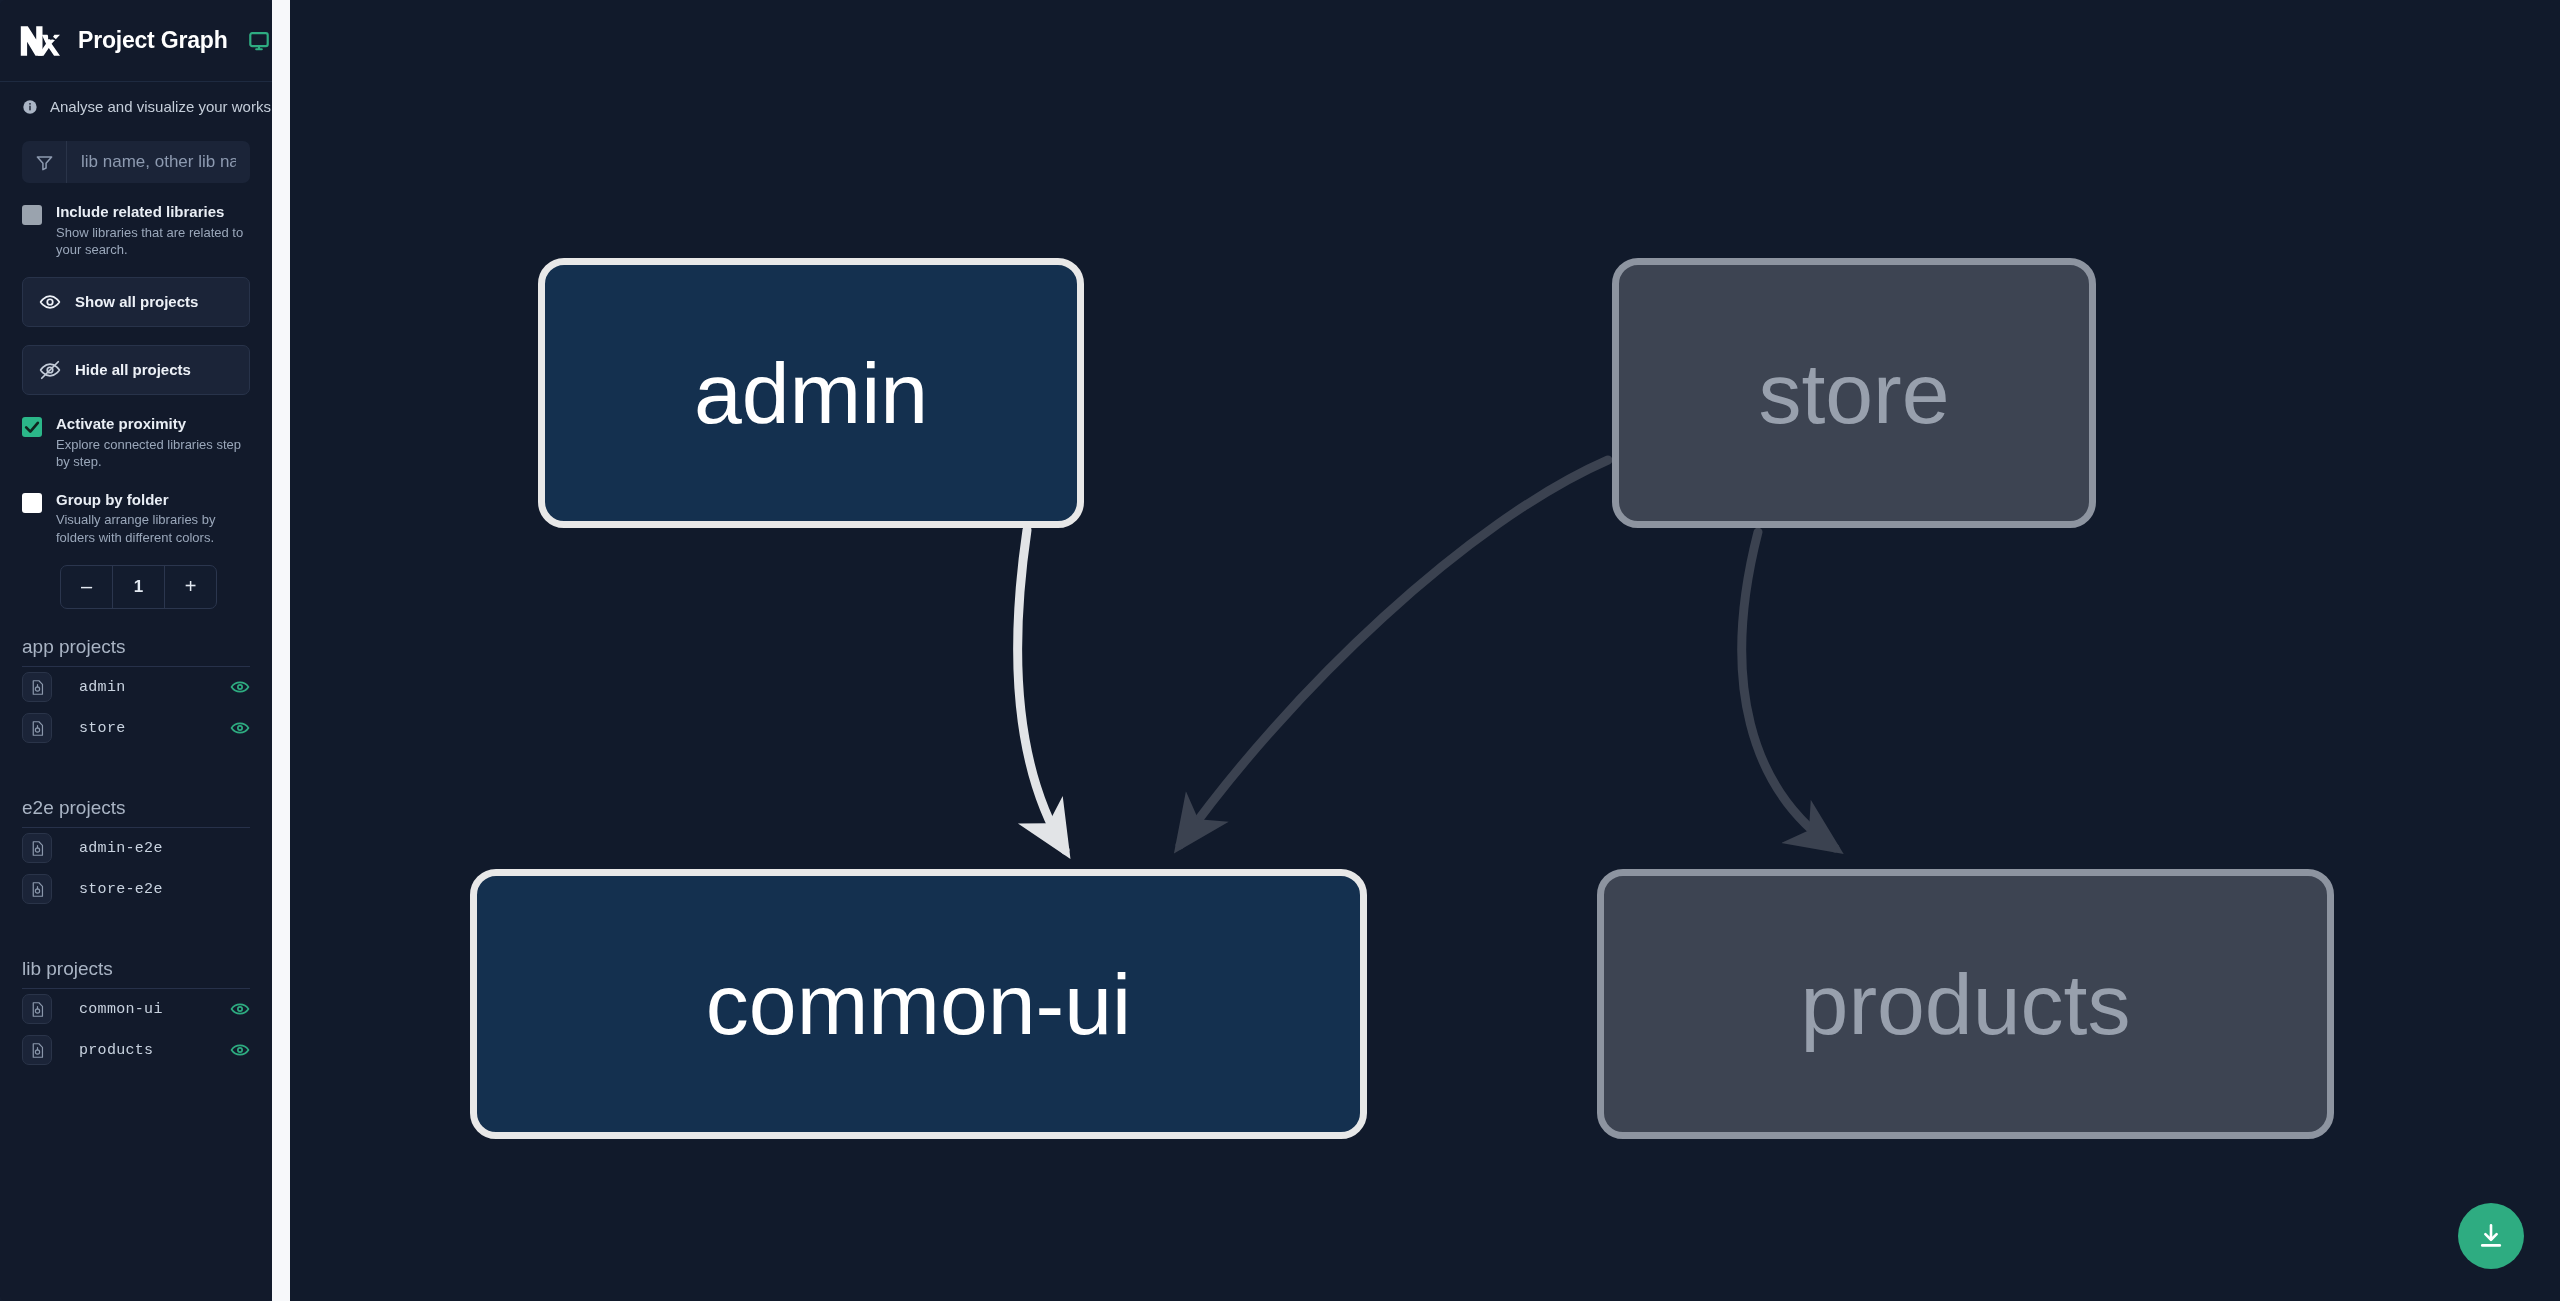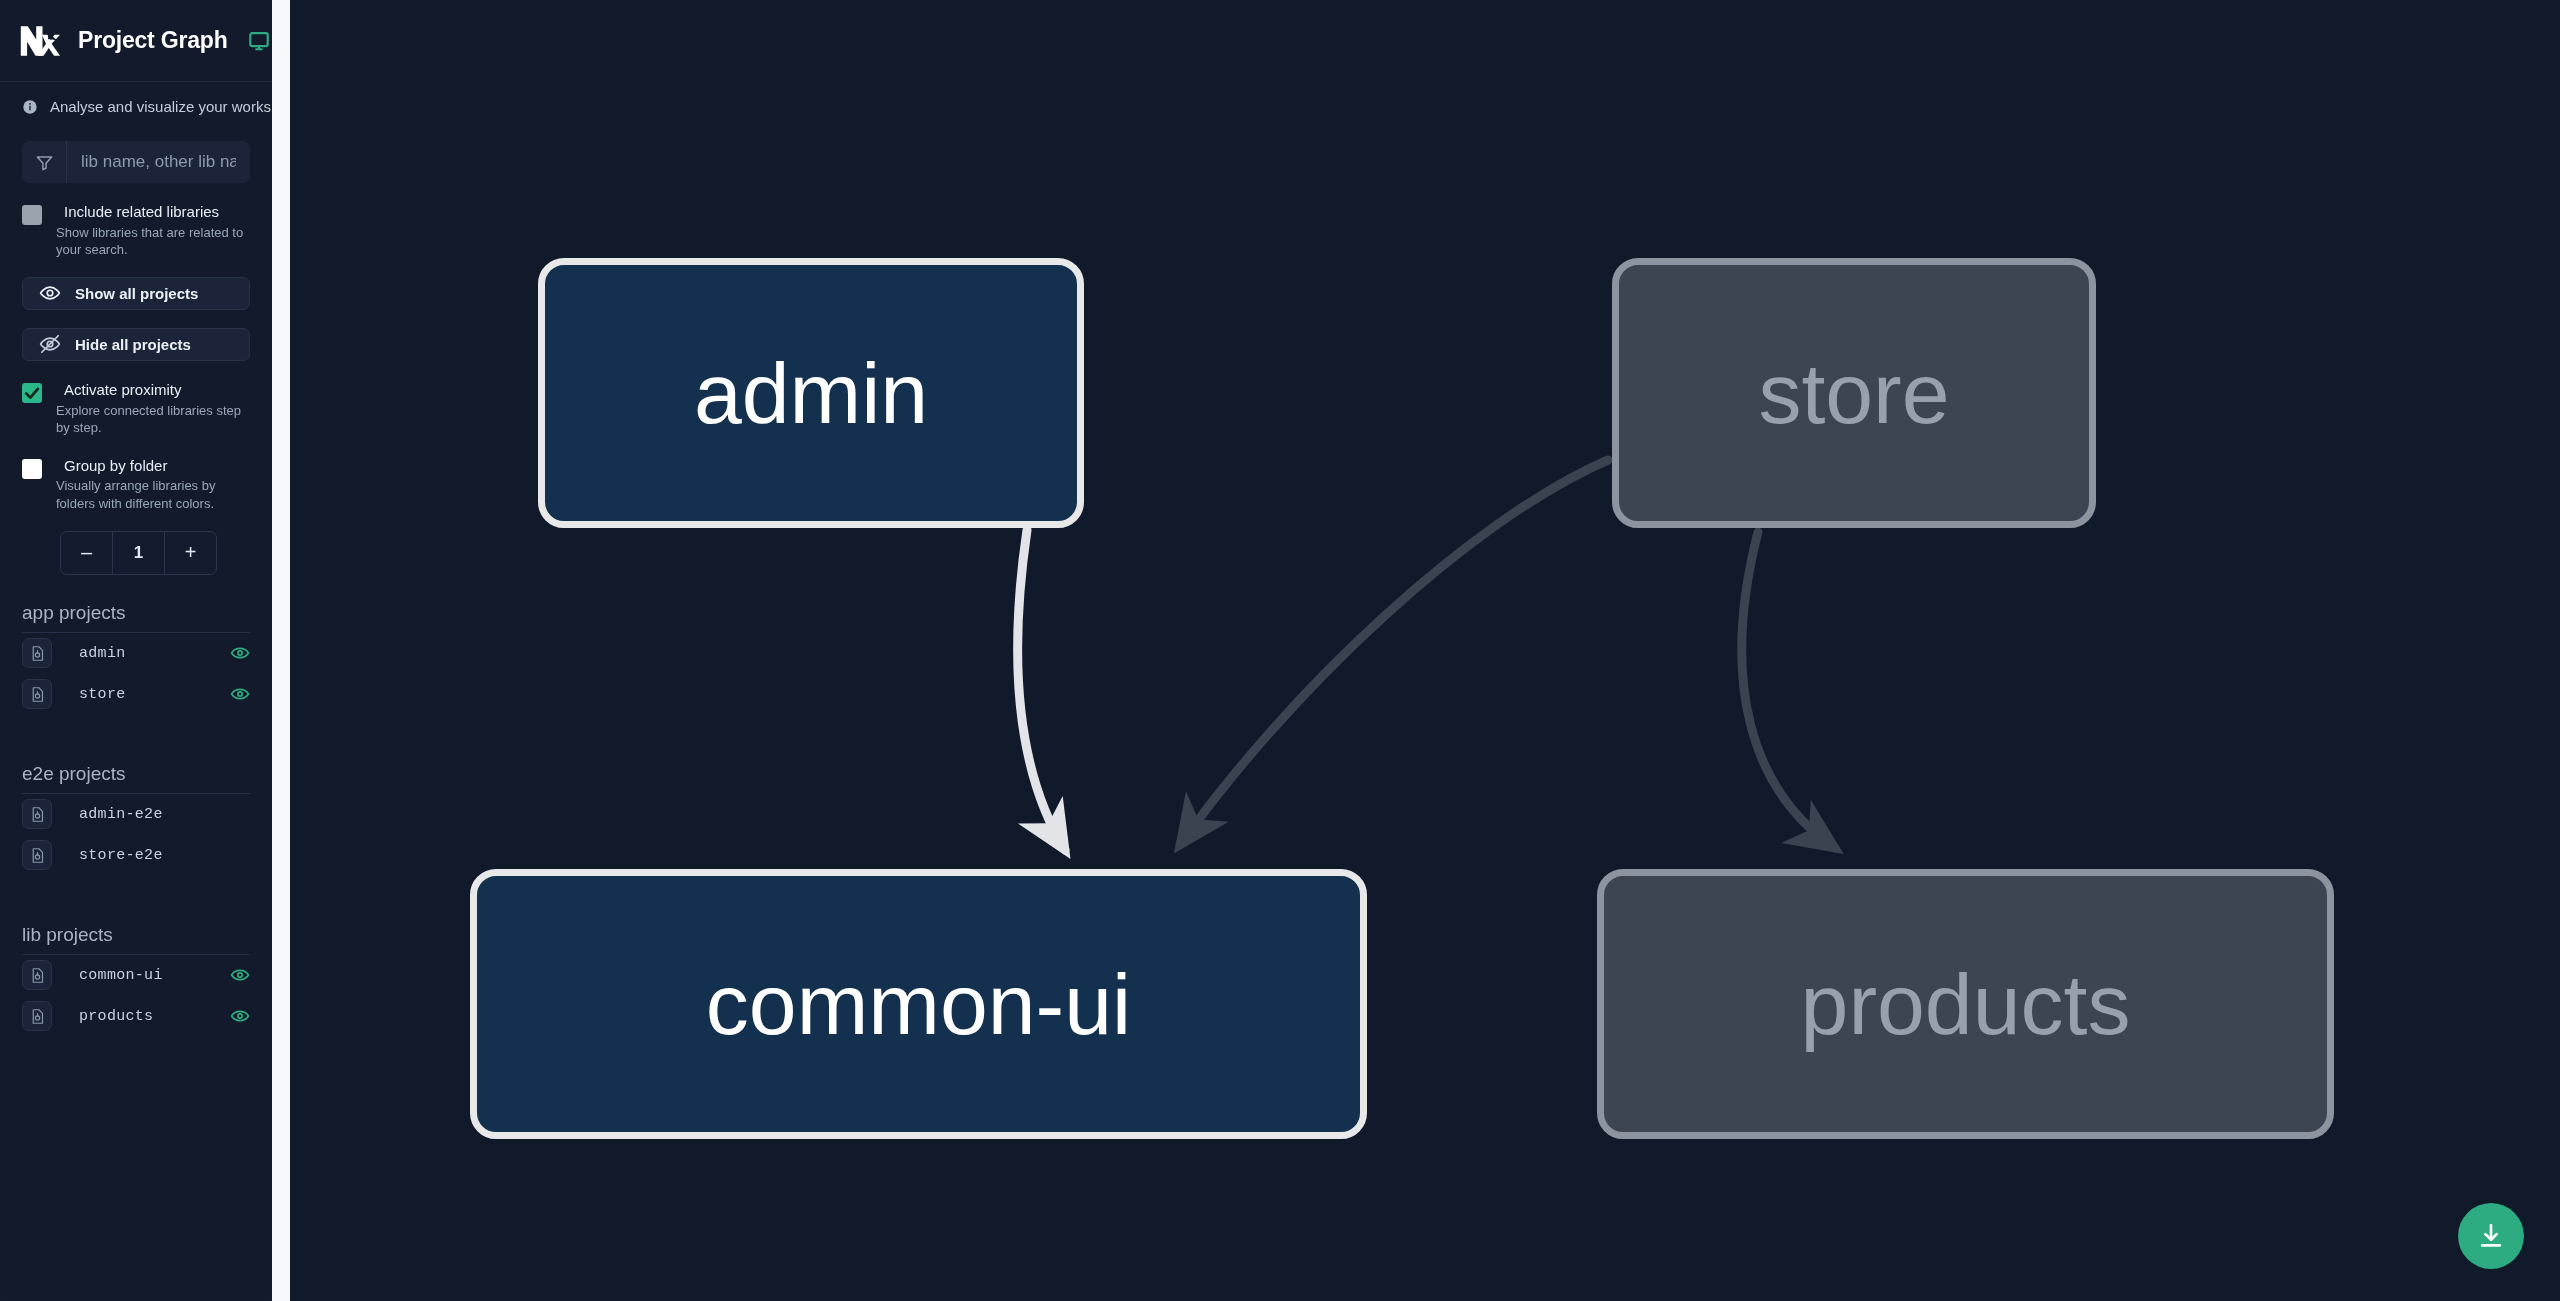--- a/index.html
+++ b/index.html
@@ -130,34 +130,33 @@
     position: relative;
   }
   .cb.grey  { background: #9aa3ae; }
   .cb.white { background: #ffffff; }
   .cb.green { background: #2bb789; }
   .cb.green svg { position: absolute; inset: 0; width: 20px; height: 20px; }
   .opt-texts { flex: 1 1 auto; min-width: 0; }
   .opt-title {
     color: #e9eef5;
     font-size: 15px;
-    font-weight: normal;
+    font-weight: bold;
     line-height: 1.25;
-    margin-left: 8px;
   }
   .opt-desc {
     color: #9aa7ba;
     font-size: 13px;
     line-height: 1.35;
     margin-top: 2px;
   }
 
   .pill-btn {
     margin: 18px 22px 0 22px;
-    height: 33px;
+    height: 50px;
     background: #1b2438;
     border: 1px solid #28334a;
     border-radius: 7px;
     display: flex;
     align-items: center;
     padding: 0 16px;
     box-sizing: border-box;
     cursor: pointer;
   }
   .pill-btn .eyeico { width: 22px; height: 22px; flex: 0 0 22px; margin-right: 14px; display:block; }

